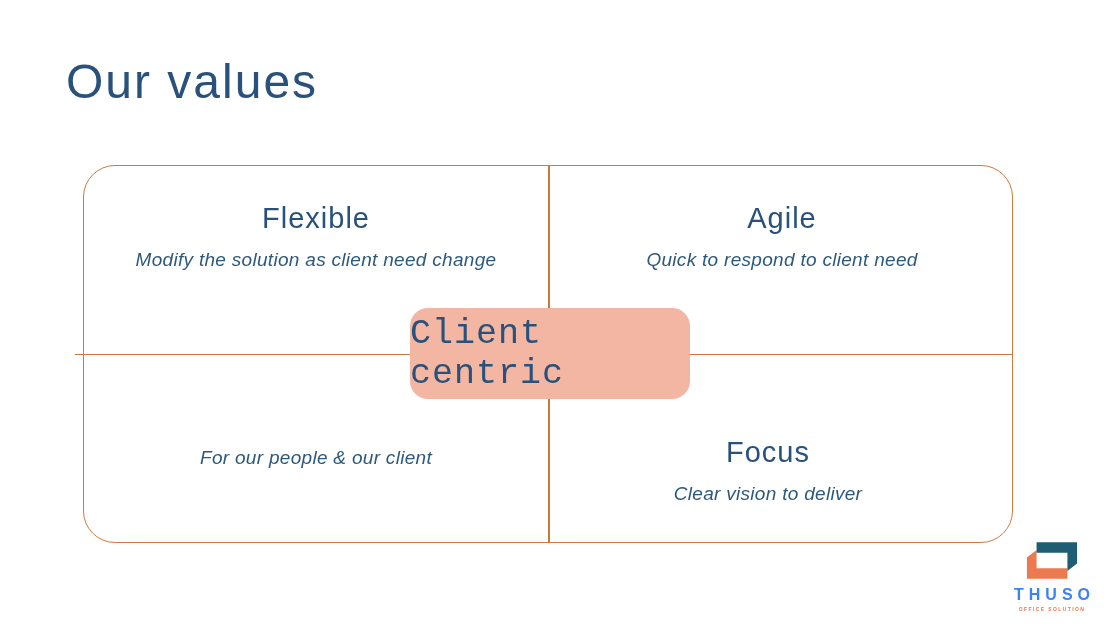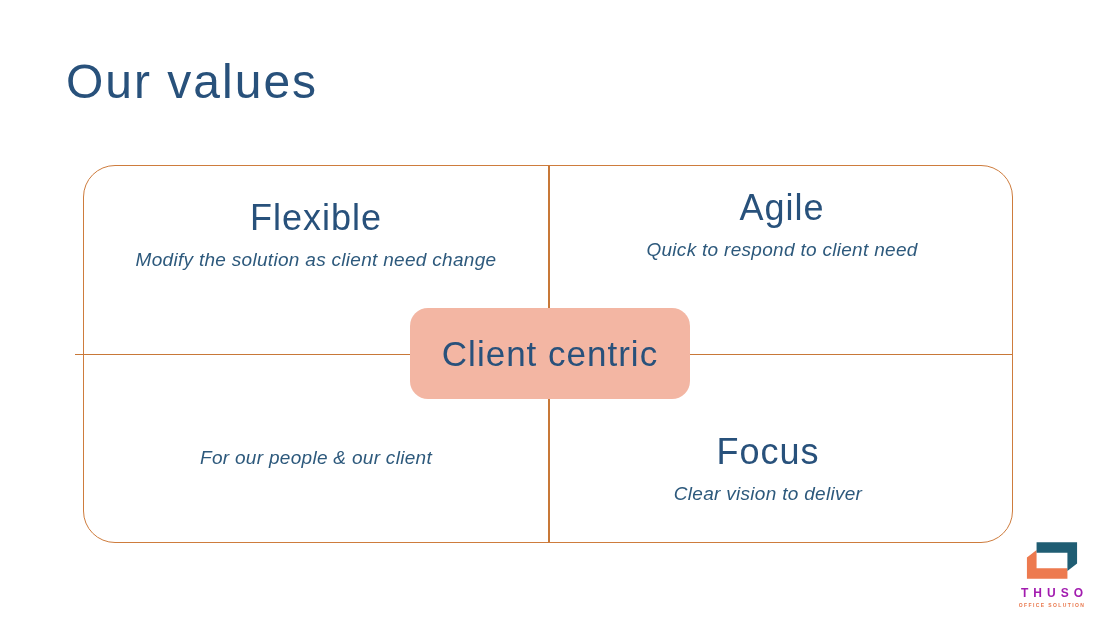--- a/index.html
+++ b/index.html
@@ -19,45 +19,45 @@
   .divider-v{
     position:absolute;left:464px;top:0;bottom:0;width:1.5px;background:#C87838;
   }
   .divider-h{
     position:absolute;left:-9px;right:0;top:187.5px;height:1.5px;background:#C87838;
   }
   .quadrant{
     position:absolute;width:464px;text-align:center;
   }
   .quadrant.q-tl{left:0;top:34px;}
-  .quadrant.q-tr{left:466px;top:24px;}
+  .quadrant.q-tr{left:466px;top:34px;}
   .quadrant.q-bl{left:0;top:268px;}
   .quadrant.q-br{left:452px;top:268px;}
   .q-heading{
-    margin:0;font-size:36px;font-weight:400;letter-spacing:1px;color:#28517B;line-height:36px;
+    margin:0;font-size:29px;font-weight:400;letter-spacing:1px;color:#28517B;line-height:36px;
   }
   .q-desc{
     margin:12px 0 0 0;font-size:19px;font-style:italic;color:#2D597C;letter-spacing:0.3px;line-height:24px;
   }
   
   .center-badge{
     position:absolute;left:410px;top:308px;width:280px;height:91px;
     background:#F3B6A3;border-radius:18px;
     display:flex;align-items:center;justify-content:center;
-    font-size:35px;color:#28517B;letter-spacing:1px;
+    font-size:35px;color:#28517B;letter-spacing:1px;font-family:Liberation Mono, monospace;
   }
   
   .logo{
     position:absolute;left:1004px;top:540px;width:96px;
     display:flex;flex-direction:column;align-items:center;
   }
   .logo-icon{width:54px;height:41px;display:block;}
   .logo-brand{
-    margin-top:5px;font-size:12px;font-weight:700;letter-spacing:5px;
-    color:#a21caf;text-indent:5px;
+    margin-top:5px;font-size:16px;font-weight:700;letter-spacing:5px;
+    color:#3b82f6;text-indent:5px;
   }
   .logo-tagline{
     margin-top:2px;font-size:5px;font-weight:700;letter-spacing:1.4px;
     color:#E9784D;
   }
 </style>
 </head>
 <body>
 
 <div class="slide">

